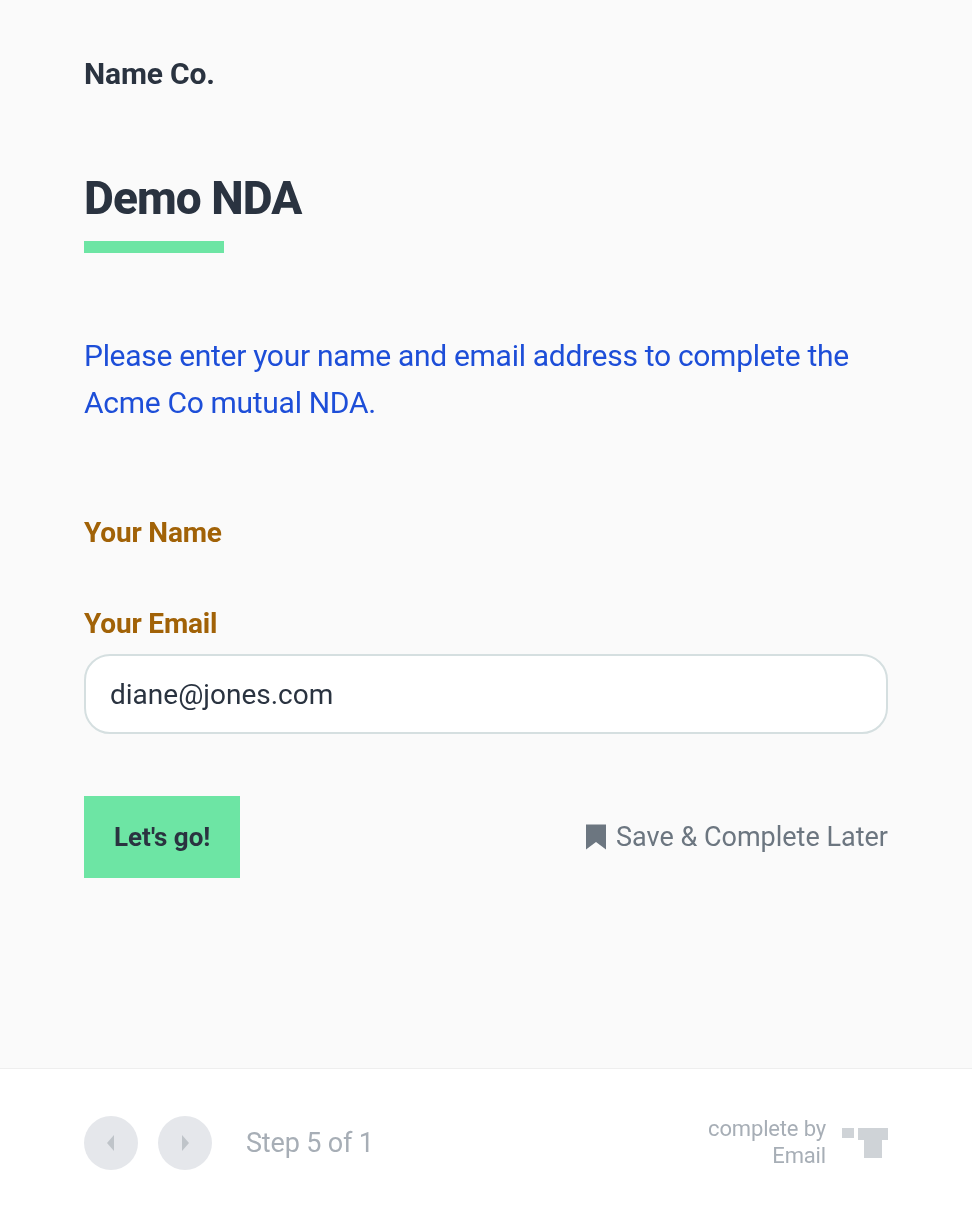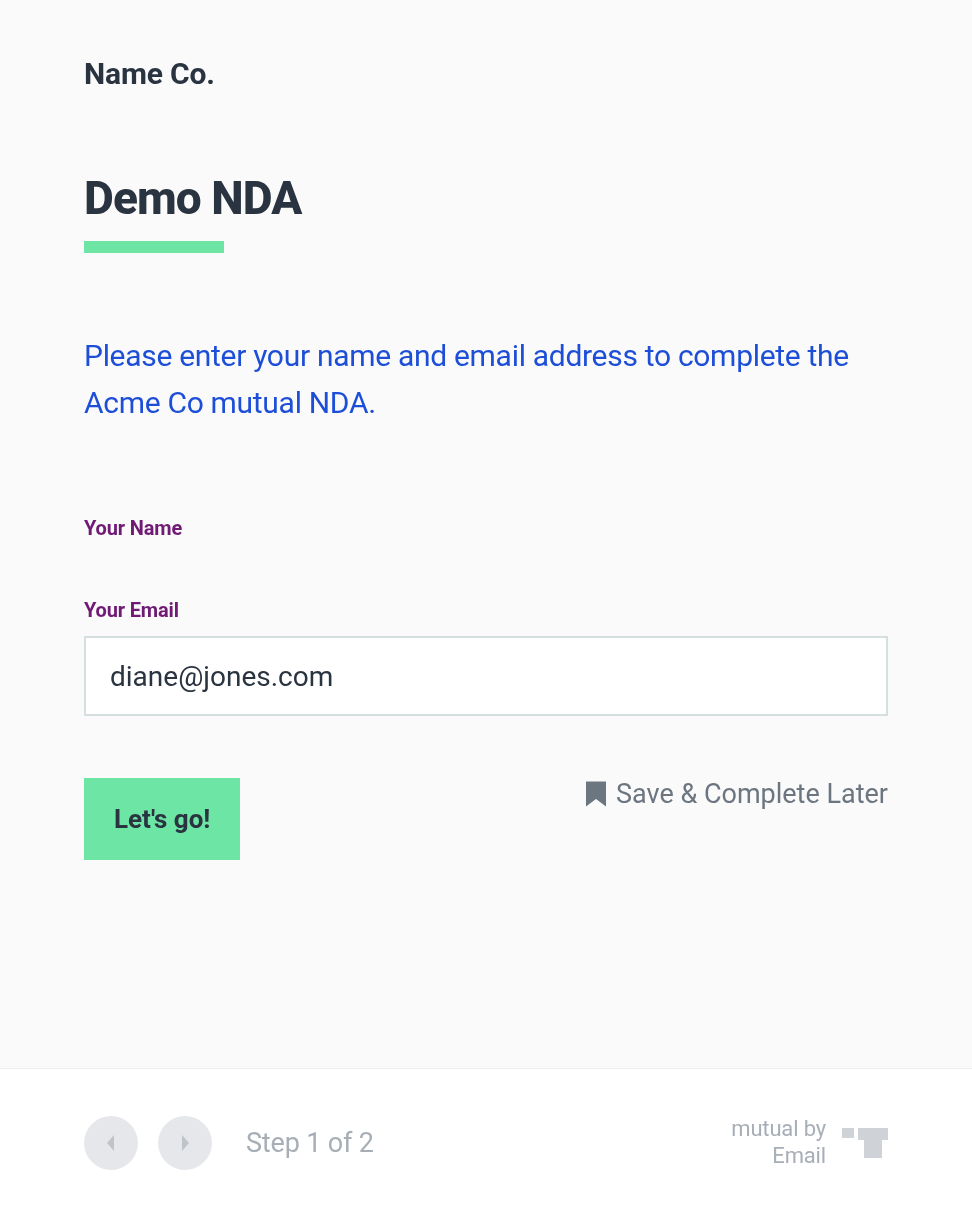--- a/index.html
+++ b/index.html
@@ -41,23 +41,23 @@
     }
     .instructions {
       font-size: 30px;
       font-weight: 400;
       color: #1d4ed8;
       line-height: 1.55;
       margin-bottom: 90px;
       letter-spacing: -0.01em;
     }
     .field-label {
-      font-size: 20px;
+      font-size: 28px;
       font-weight: 700;
-      color: #701a75;
+      color: #a16207;
       display: block;
       margin-bottom: 14px;
     }
     .name-row {
       display: flex;
       gap: 22px;
       margin-bottom: 44px;
     }
     .text-input {
       flex: 1;
@@ -65,27 +65,28 @@
       border: 2px solid #d5dfe0;
       background: #fff;
       padding: 0 24px;
       font-size: 28px;
       color: #2a3340;
       font-family: inherit;
       outline: none;
     }
     .text-input.full {
       width: 100%;
+      border-radius: 26px;
     }
     .email-group {
       margin-bottom: 62px;
     }
     .action-row {
       display: flex;
-      align-items: flex-start;
+      align-items: center;
       justify-content: space-between;
     }
     .submit-button {
       background: #6de5a4;
       border: none;
       padding: 26px 30px;
       font-size: 26px;
       font-weight: 700;
       color: #2a3340;
       cursor: pointer;
@@ -188,25 +189,25 @@
     <button class="nav-btn">
       <svg width="16" height="20" viewBox="0 0 16 20" fill="#bfc4c9">
         <path d="M11 2 L4 10 L11 18 Z"></path>
       </svg>
     </button>
     <button class="nav-btn">
       <svg width="16" height="20" viewBox="0 0 16 20" fill="#bfc4c9">
         <path d="M5 2 L12 10 L5 18 Z"></path>
       </svg>
     </button>
-    <span class="step-text">Step 1 of 2</span>
+    <span class="step-text">Step 5 of 1</span>
   </div>
   <div class="right-footer">
     <div class="powered-text">
-      <div>mutual by</div>
+      <div>complete by</div>
       <div>Email</div>
     </div>
     <svg class="anvil-logo" viewBox="0 0 46 30" fill="#cfd3d7">
       <rect x="0" y="0" width="12" height="10"></rect>
       <path d="M16 0 L46 0 L46 12 L40 12 L40 30 L22 30 L22 12 L16 12 Z"></path>
     </svg>
   </div>
 </div>
 
 </body></html>

